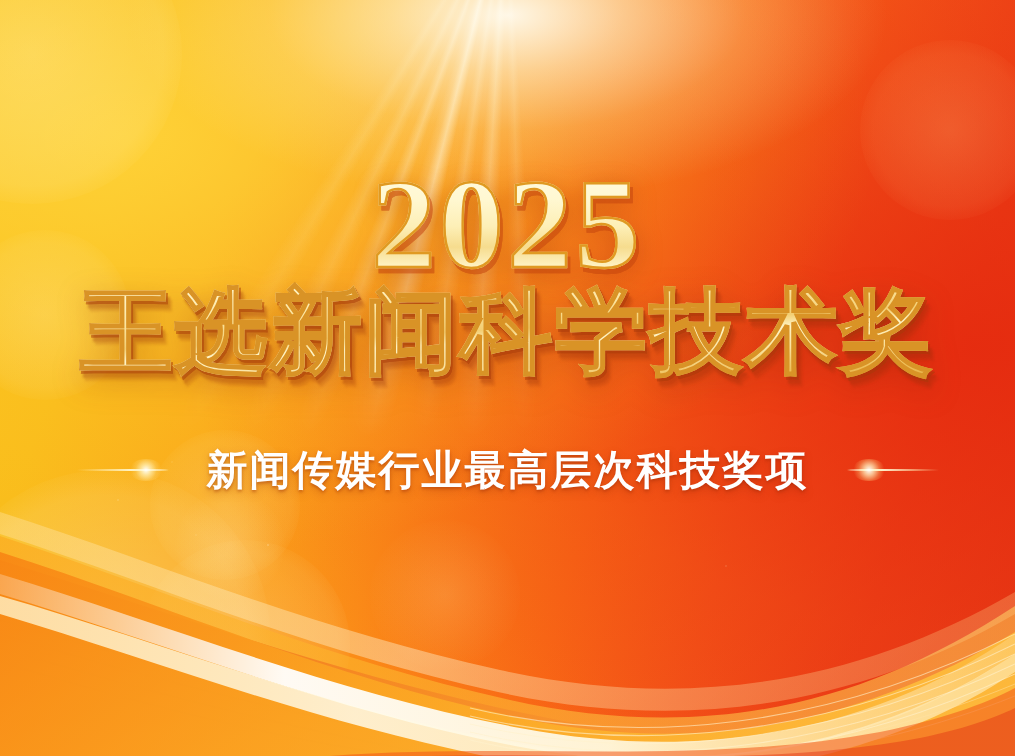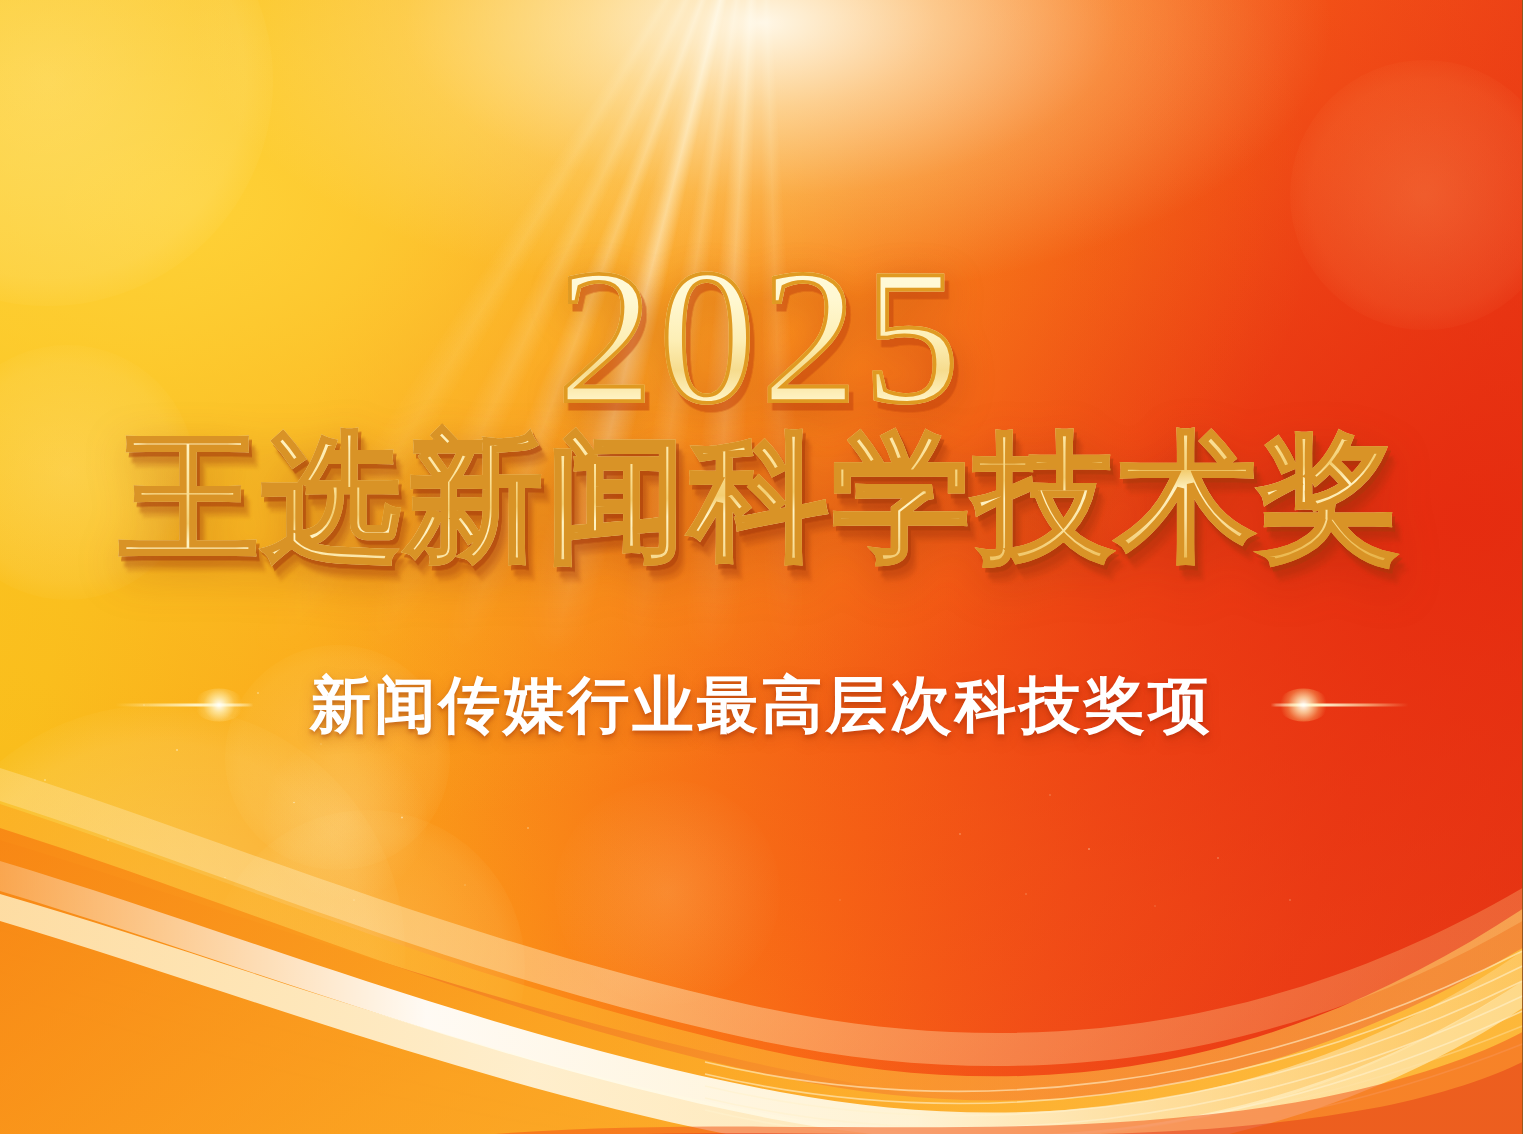--- a/index.html
+++ b/index.html
@@ -117,21 +117,21 @@
   
   #waves{position:absolute;left:0;bottom:0;width:1015px;height:300px;}
 
   
   #content{position:absolute;inset:0;}
 
   #year{
     position:absolute;left:0;right:0;top:160px;
     text-align:center;
     font-family:"Liberation Serif","DejaVu Serif",serif;
-    font-weight:400;
+    font-weight:700;
     font-size:128px;
     line-height:1;
     letter-spacing:4px;
     background:linear-gradient(180deg,
         #FFFBE4 0%,
         #FFF8D2 30%,
         #FDEFB6 52%,
         #F6DC8E 68%,
         #FFF4C6 84%,
         #FAE7A4 100%);

